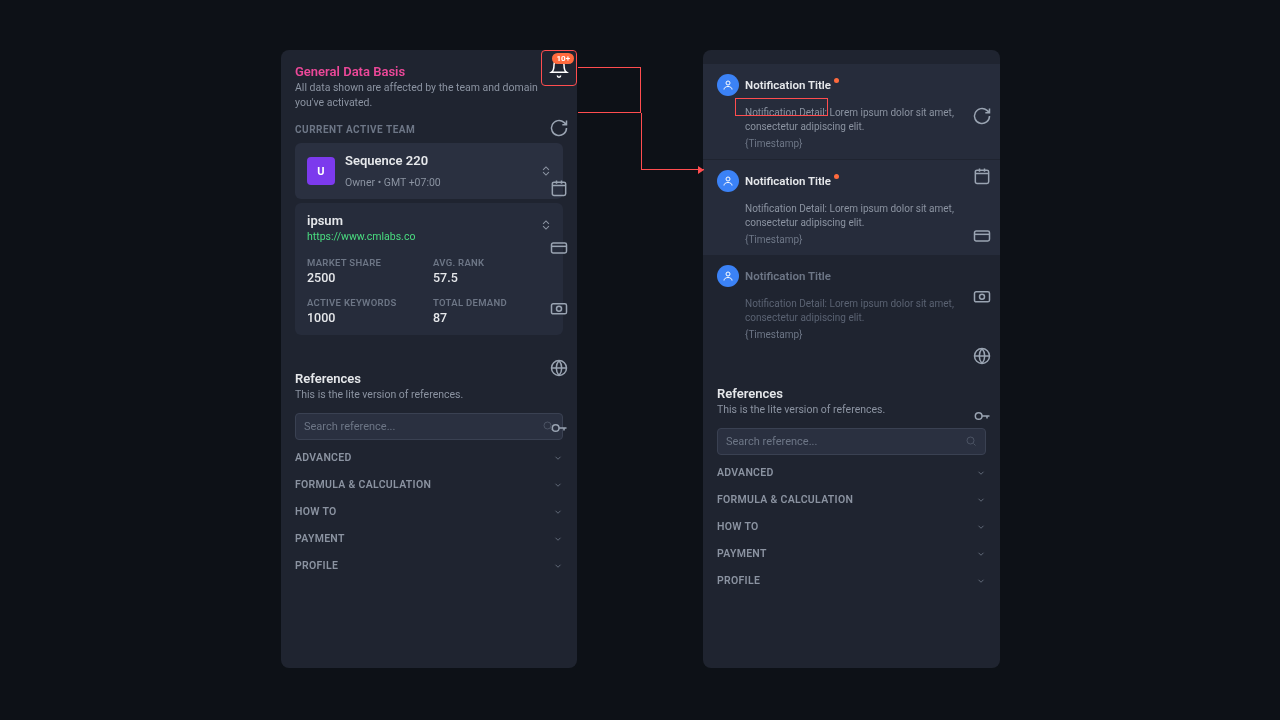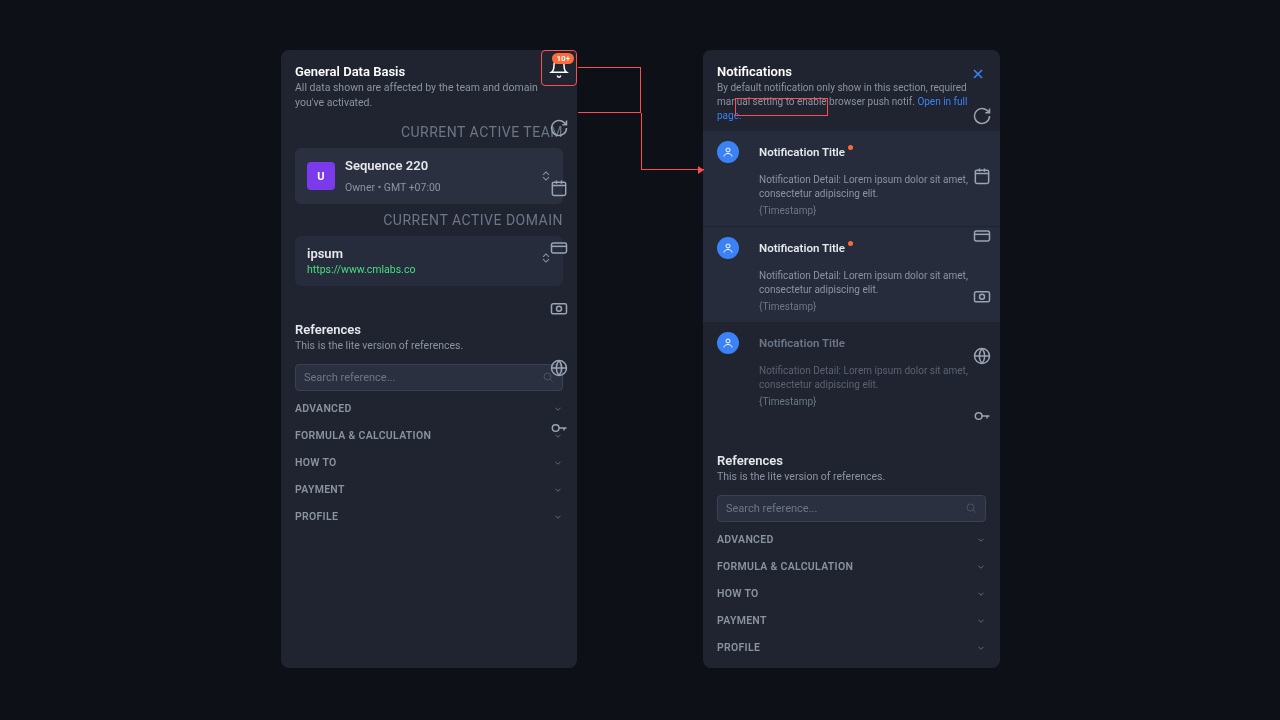--- a/index.html
+++ b/index.html
@@ -8,23 +8,23 @@
 .left-panel { left:281px; top:50px; width:296px; height:618px; padding:14px 0; }
 .right-panel { left:703px; top:50px; width:297px; height:618px; padding:14px 0; }
 .iconbar { position:absolute; top:50px; width:36px; display:flex; flex-direction:column; align-items:center; gap:24px; }
 .iconbar.left { left:541px; }
 .iconbar.right { left:964px; }
 .icon { width:20px; height:20px; stroke:#9aa4b2; stroke-width:1.8; fill:none; display:block; }
 .icon-btn { width:36px; height:36px; display:flex; align-items:center; justify-content:center; cursor:pointer; position:relative; }
 .bell-active { border:1px solid #ff4d4f; border-radius:4px;text-decoration:underline; }
 .bell-active .icon { stroke:#fff; }
 .badge { position:absolute; top:2px; right:2px; background:#ff6a3d; color:#fff; font-size:8px; font-weight:700; border-radius:8px; padding:1px 4px; }
-.section-title { font-size:13px; font-weight:600; color:#ffffff; padding:0 14px; }
+.section-title { font-size:13px; font-weight:600; color:#ec4899; padding:0 14px; }
 .section-sub { font-size:10.5px; color:#8b93a1; padding:2px 14px 10px; line-height:1.4; }
-.label { font-size:14px; letter-spacing:.5px; color:#6d7686; font-weight:400; padding:4px 14px;text-align:right; }
+.label { font-size:10px; letter-spacing:.5px; color:#6d7686; font-weight:700; padding:4px 14px; }
 .card { background:#2a3040; border-radius:6px; margin:4px 14px; padding:10px 12px; position:relative; }
 .card.domain { background:#262c3b; }
 .team-row { display:flex; align-items:center; gap:10px; }
 .team-logo { width:28px; height:28px; background:#7c3aed; border-radius:4px; display:flex; align-items:center; justify-content:center; color:#fff; font-size:11px; font-weight:700; }
 .team-name { font-size:13px; font-weight:600; color:#e6e8eb; }
 .team-meta { font-size:10.5px; color:#8b93a1; margin-top:8px; }
 .swap-icon { position:absolute; right:10px; top:50%; transform:translateY(-50%); width:14px; height:14px; stroke:#8b93a1; }
 .domain-name { font-size:13px; font-weight:600; color:#e6e8eb; }
 .domain-url { font-size:10.5px; color:#4ade80; margin-top:2px; }
 .stats { display:grid; grid-template-columns:1fr 1fr; gap:12px 8px; margin-top:14px; }
@@ -39,21 +39,21 @@
 .acc-item { display:flex; justify-content:space-between; align-items:center; padding:7px 14px; font-size:10.5px; color:#8b93a1; font-weight:600; letter-spacing:.3px; cursor:pointer; }
 .acc-item .chev { width:10px; height:10px; stroke:#6d7686; }
 .notif-head { display:flex; align-items:flex-start; padding:0 14px 8px; }
 .notif-head-txt { flex:1; }
 .close-x { width:16px; height:16px; stroke:#3b82f6; cursor:pointer; margin-top:2px; }
 .notif-desc { font-size:10px; color:#8b93a1; line-height:1.4; margin-top:2px; }
 .notif-link { color:#3b82f6; cursor:pointer; }
 .filter-row { display:flex; justify-content:flex-end; padding:4px 14px 8px; }
 .filter-btn { background:#3a4152; border-radius:4px; padding:4px 8px; font-size:11px; color:#c9d1d9; display:flex; align-items:center; gap:4px; cursor:pointer; }
 .filter-btn .chev { width:10px; height:10px; stroke:#c9d1d9; }
-.notif-item { display:flex; gap:20px; padding:10px 14px; }
+.notif-item { display:flex; gap:6px; padding:10px 14px; }
 .notif-item.unread { background:#262c3b; }
 .notif-item.unread + .notif-item.unread { border-top:1px solid #1f2430; }
 .avatar { width:22px; height:22px; border-radius:50%; background:#3b82f6; flex-shrink:0; display:flex; align-items:center; justify-content:center; }
 .avatar svg { width:12px; height:12px; stroke:#fff; fill:none; }
 .notif-body { flex:1; }
 .notif-title { font-size:11.5px; font-weight:600; color:#e6e8eb; position:relative; display:inline-block; }
 .notif-title .dot { width:5px; height:5px; background:#ff6a3d; border-radius:50%; position:absolute; right:-8px; top:0; }
 .notif-detail { font-size:10px; color:#8b93a1; margin-top:13px; line-height:1.4; }
 .notif-ts { font-size:10px; color:#6d7686; margin-top:4px; }
 .notif-item.read .notif-title { color:#6d7686; }
@@ -77,27 +77,44 @@
       <div>
         <div class="team-name">Sequence 220</div>
         <div class="team-meta">Owner • GMT +07:00</div>
       </div>
     </div>
     <svg class="icon swap-icon" viewBox="0 0 24 24">
         <path d="M7 10l5-5 5 5M7 14l5 5 5-5"></path>
       </svg>
   </div>
 
-  <div class="label">CURRENT ACTIVE DOMAIN</div>
   <div class="card domain">
     <div class="domain-name">ipsum</div>
     <div class="domain-url">https://www.cmlabs.co</div>
     <svg class="icon swap-icon" style="top:22px" viewBox="0 0 24 24">
         <path d="M7 10l5-5 5 5M7 14l5 5 5-5"></path>
       </svg>
+    <div class="stats">
+      <div>
+          <div class="stat-label">MARKET SHARE</div>
+          <div class="stat-val">2500</div>
+        </div>
+      <div>
+          <div class="stat-label">AVG. RANK</div>
+          <div class="stat-val">57.5</div>
+        </div>
+      <div>
+          <div class="stat-label">ACTIVE KEYWORDS</div>
+          <div class="stat-val">1000</div>
+        </div>
+      <div>
+          <div class="stat-label">TOTAL DEMAND</div>
+          <div class="stat-val">87</div>
+        </div>
+    </div>
   </div>
 
   <div class="ref-title">References</div>
   <div class="ref-sub">This is the lite version of references.</div>
   <div class="search-box">
     <input placeholder="Search reference..." style="">
     <svg class="mini-icon" viewBox="0 0 24 24" fill="none">
         <circle cx="11" cy="11" r="7"></circle>
         <path d="M21 21l-4-4"></path>
       </svg>
@@ -174,29 +191,20 @@
     </div>
   <div class="icon-btn">
       <svg class="icon" viewBox="0 0 24 24">
         <circle cx="8" cy="12" r="4"></circle>
         <path d="M12 12h9M18 12v3"></path>
       </svg>
     </div>
 </div>
 
 <div class="panel right-panel">
-  <div class="notif-head">
-    <div class="notif-head-txt">
-      <div class="section-title" style="padding:0">Notifications</div>
-      <div class="notif-desc"><span>By default notification only show in this section, required manual setting to enable browser push notif. </span><span class="notif-link">Open in full page.</span></div>
-    </div>
-    <svg class="close-x" viewBox="0 0 24 24" fill="none" stroke-width="2.5">
-        <path d="M6 6l12 12M18 6L6 18"></path>
-      </svg>
-  </div>
   <div id="notif-list">
       <div class="notif-item unread">
         <div class="avatar">
           <svg viewBox="0 0 24 24" stroke-width="2">
             <circle cx="12" cy="8" r="4"></circle>
             <path d="M4 21c0-4 4-6 8-6s8 2 8 6"></path>
           </svg>
         </div>
         <div class="notif-body"><div class="notif-title">Notification Title<span class="dot"></span></div><div class="notif-detail">Notification Detail: Lorem ipsum dolor sit amet, consectetur adipiscing elit.</div><div class="notif-ts">{Timestamp}</div></div>
       </div>

